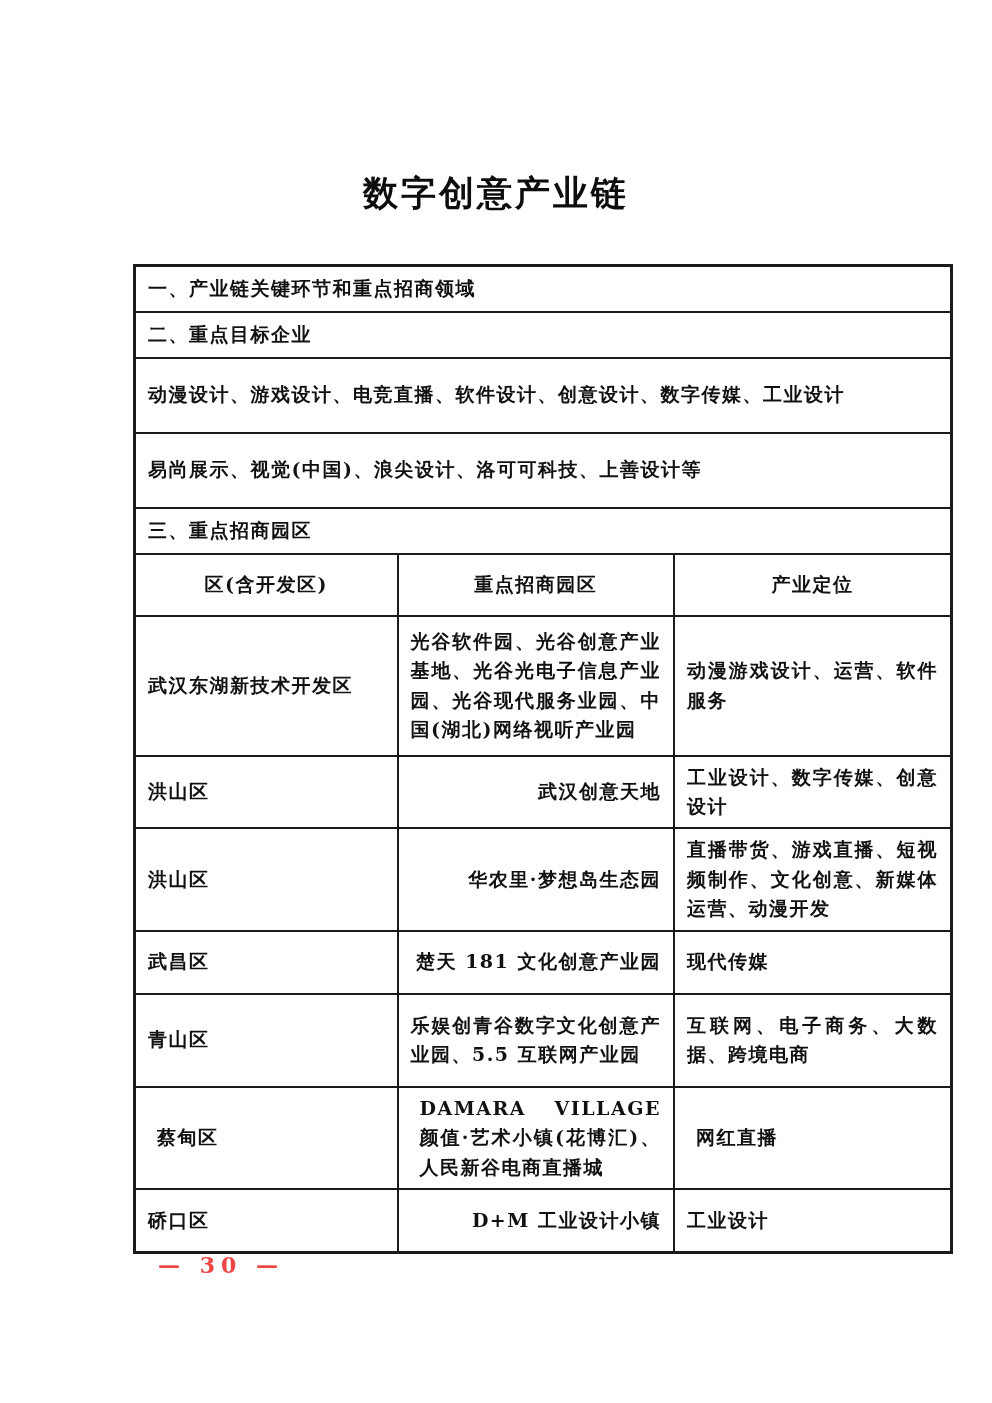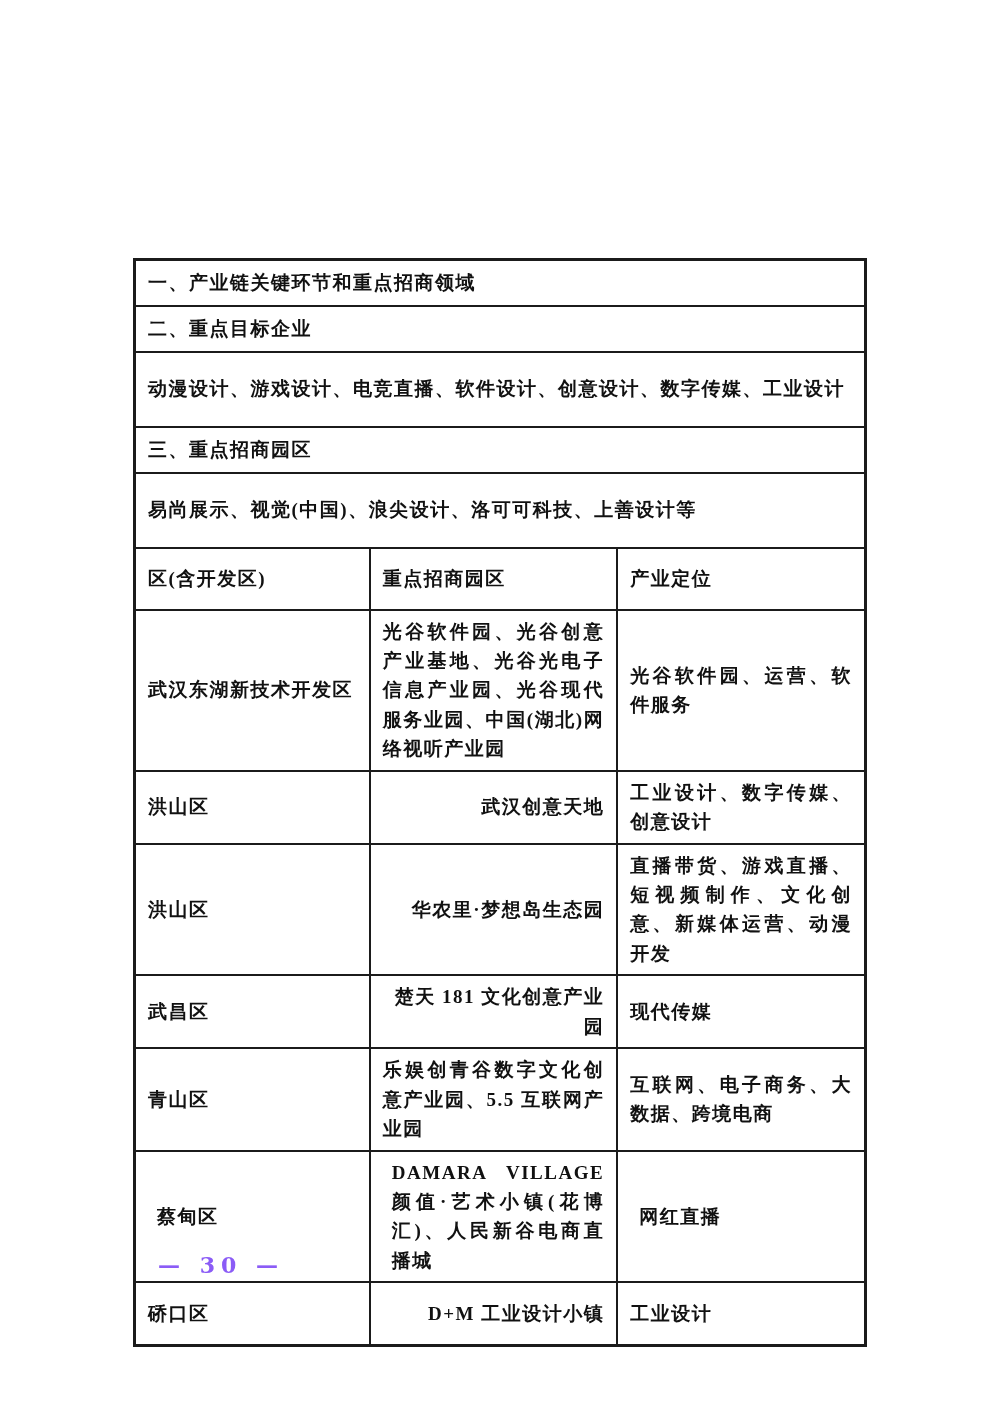--- a/index.html
+++ b/index.html
@@ -27,104 +27,104 @@
     width: 100%;
     margin: 0;
     text-align: center;
     font-size: 35px;
     font-weight: 700;
     letter-spacing: 3px;
     color: #0d0d0d;
   }
   .table-wrap {
     position: absolute;
-    top: 258px;
+    top: 264px;
     left: 133px;
-    width: 734px;
-    font-family: Liberation Serif, serif;
+    width: 820px;
   }
   table.main {
     width: 100%;
     border-collapse: collapse;
     table-layout: fixed;
     border: 3px solid #1b1b1b;
   }
   table.main td {
     border: 2px solid #1b1b1b;
     font-weight: 700;
     vertical-align: middle;
     padding: 6px 12px;
     font-size: 19px;
     line-height: 1.55;
     letter-spacing: 1.5px;
     color: #111111;
     overflow: hidden;
   }
   td.sec-head   { height: 46px; font-size: 19px; }
   td.sec-body   { height: 75px; font-size: 19px; }
-  tr.col-head td { height: 62px; text-align: left; border-radius: 31px; }
+  tr.col-head td { height: 62px; text-align: center; border-radius: 31px; }
   tr.r1 td { height: 140px; }
   tr.r2 td { height: 63px; }
   tr.r3 td { height: 99px; margin-top: 38px; }
   tr.r4 td { height: 63px; }
   tr.r5 td { height: 93px; }
   tr.r6 td { height: 101px; padding-left: 21px; }
   tr.r7 td { height: 63px; }
   td.parks-cell, td.pos-cell { text-align: justify; }
   td.park-center { text-align: right; }
   .page-number {
     position: absolute;
     top: 1252px;
     left: 158px;
     font-size: 22px;
     font-weight: 700;
     letter-spacing: 6px;
-    color: #8b5cf6;
+    color: #ef4444;
   }
 </style>
 </head>
 <body>
 
 <div class="page">
 
+  <h1 class="doc-title">数字创意产业链</h1>
 
   <div class="table-wrap">
     <table class="main">
       <colgroup>
         <col style="width:235px">
         <col style="width:247px">
         <col style="width:248px">
       </colgroup>
       <tbody>
         <tr>
           <td class="sec-head" colspan="3">一、产业链关键环节和重点招商领域</td>
         </tr>
         <tr>
           <td class="sec-head" colspan="3">二、重点目标企业</td>
         </tr>
         <tr>
           <td class="sec-body" colspan="3">动漫设计、游戏设计、电竞直播、软件设计、创意设计、数字传媒、工业设计</td>
         </tr>
         <tr>
-          <td class="sec-head" colspan="3">三、重点招商园区</td>
+          <td class="sec-body" colspan="3">易尚展示、视觉(中国)、浪尖设计、洛可可科技、上善设计等</td>
         </tr>
         <tr>
-          <td class="sec-body" colspan="3">易尚展示、视觉(中国)、浪尖设计、洛可可科技、上善设计等</td>
+          <td class="sec-head" colspan="3">三、重点招商园区</td>
         </tr>
 
         <tr class="col-head">
           <td>区(含开发区)</td>
           <td>重点招商园区</td>
           <td>产业定位</td>
         </tr>
 
         <tr class="r1">
           <td class="district-cell">武汉东湖新技术开发区</td>
           <td class="parks-cell">光谷软件园、光谷创意产业基地、光谷光电子信息产业园、光谷现代服务业园、中国(湖北)网络视听产业园</td>
-          <td class="pos-cell">光谷软件园、运营、软件服务</td>
+          <td class="pos-cell">动漫游戏设计、运营、软件服务</td>
         </tr>
         <tr class="r2">
           <td class="district-cell">洪山区</td>
           <td class="parks-cell park-center">武汉创意天地</td>
           <td class="pos-cell">工业设计、数字传媒、创意设计</td>
         </tr>
         <tr class="r3">
           <td class="district-cell">洪山区</td>
           <td class="parks-cell park-center">华农里·梦想岛生态园</td>
           <td class="pos-cell">直播带货、游戏直播、短视频制作、文化创意、新媒体运营、动漫开发</td>

